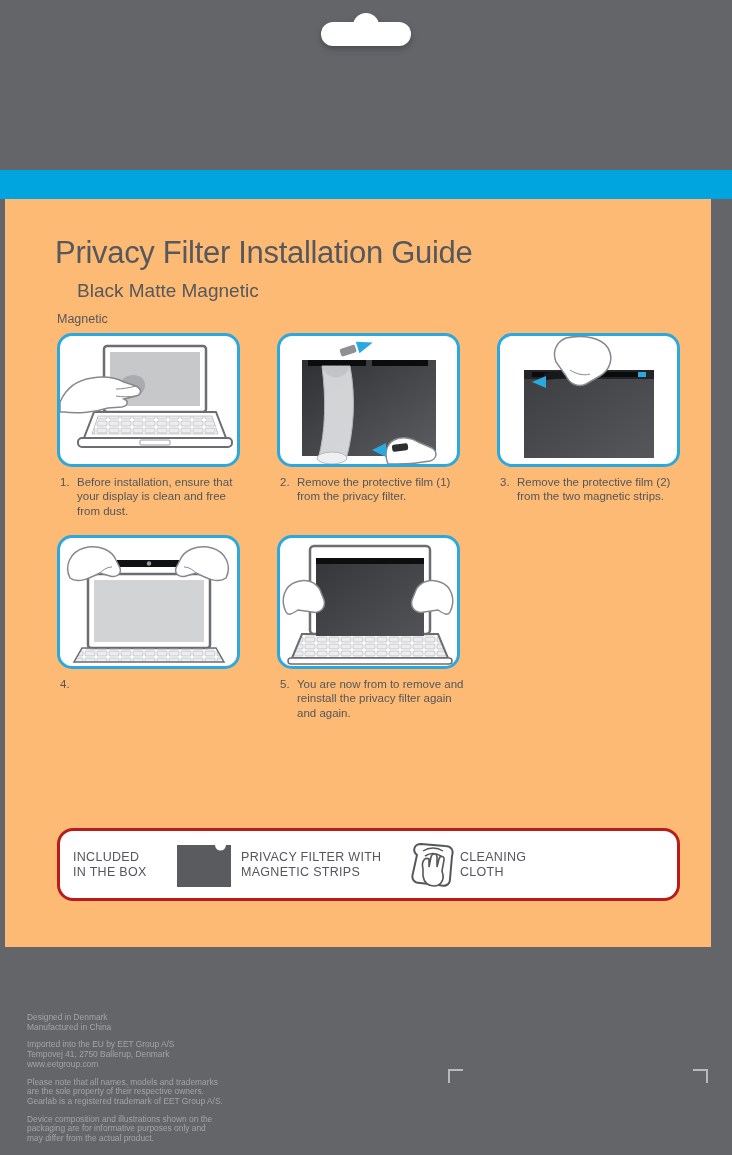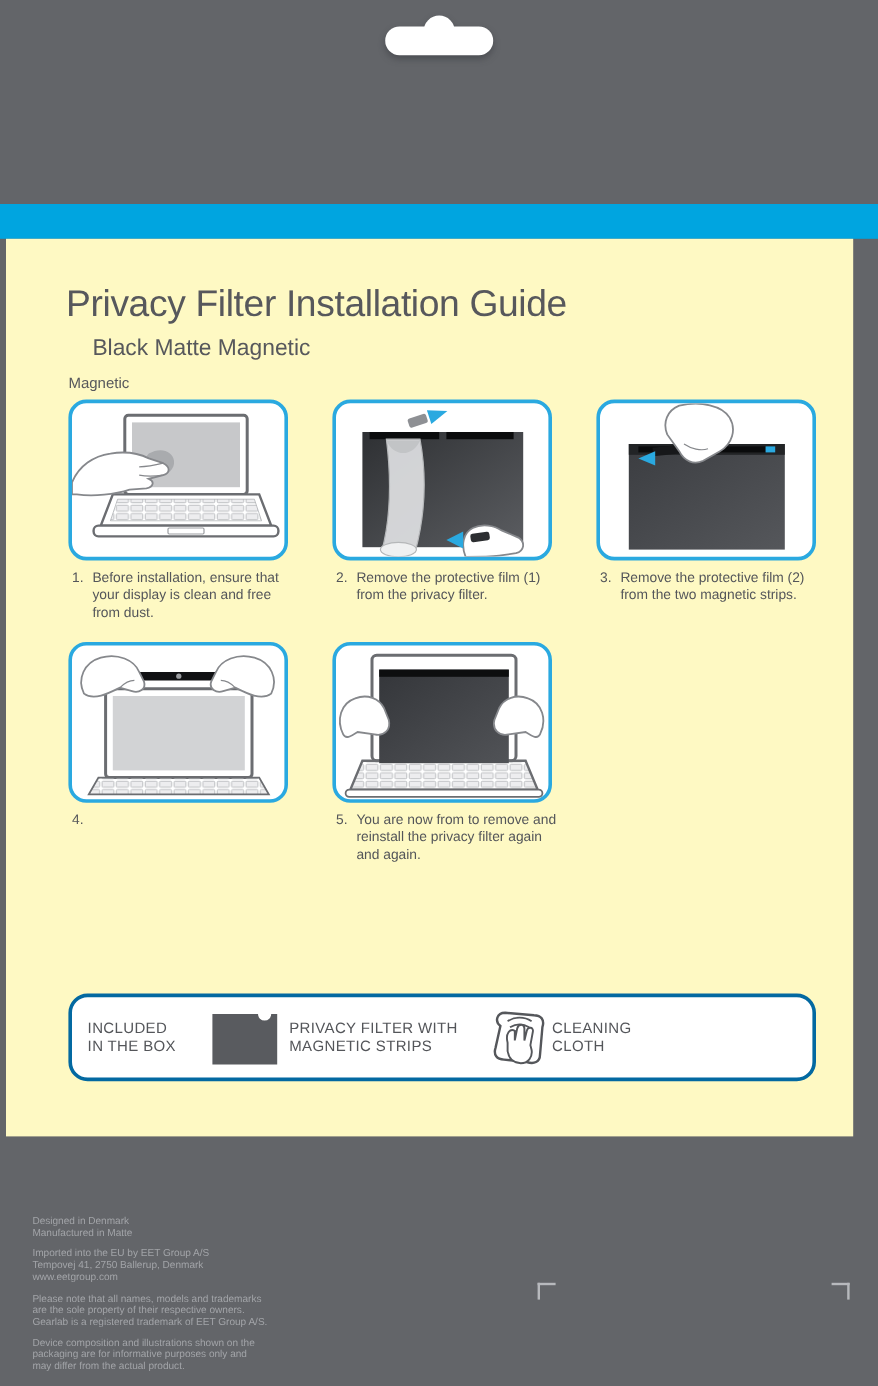--- a/index.html
+++ b/index.html
@@ -3,21 +3,21 @@
 <meta charset="utf-8">
 <style>
   html,body { margin:0; padding:0; background:#636569; }
   .card {
     position:relative; width:732px; height:1155px;
     background:#636569; overflow:hidden;
     font-family:"Liberation Sans", sans-serif;
   }
   .hang-tab { position:absolute; left:314px; top:8px; filter:drop-shadow(0 3px 3px rgba(30,32,36,.35)); }
   .stripe { position:absolute; left:0; top:170px; width:732px; height:29px; background:#00a5e0; }
-  .panel { position:absolute; left:5px; top:199px; width:706px; height:748px; background:#fef9c3;text-decoration:underline; }
+  .panel { position:absolute; left:5px; top:199px; width:706px; height:748px; background:#fdba74;text-decoration:underline; }
 
   .title { position:absolute; left:50px; top:36px; margin:0; font-size:31px; font-weight:400;
            color:#57585c; letter-spacing:-0.3px; }
   .subtitle { position:absolute; left:68px; top:77px; margin:4px; font-size:19px; font-weight:400; color:#57585c; }
   .magnetic { position:absolute; left:52px; top:113px; font-size:12.5px; color:#57585c; }
 
   .step-box { position:absolute; width:183px; height:134px; box-sizing:border-box;
               border:3px solid #2aa9e0; border-radius:15px; background:#fff; overflow:hidden; }
   .b1 { left:52px;  top:134px; }
   .b2 { left:272px; top:134px; }
@@ -29,21 +29,21 @@
                   font-size:11.5px; line-height:1.24; color:#54565a; }
   .step-caption .num { width:17px; flex:none; }
   .step-caption .txt { white-space:pre-line; }
   .c1 { left:55px;  top:276px; }
   .c2 { left:275px; top:276px; }
   .c3 { left:495px; top:276px; }
   .c4 { left:55px;  top:478px; }
   .c5 { left:275px; top:478px; }
 
   .included-box { position:absolute; left:52px; top:629px; width:623px; height:73px; box-sizing:border-box;
-                  border:3px solid #0369a1; border-radius:16px; background:#fff;padding-left:42px; }
+                  border:3px solid #b91c1c; border-radius:16px; background:#fff;padding-left:42px; }
   .inc-label { position:absolute; left:13px; top:50%; transform:translateY(-50%);
                font-size:12.5px; line-height:1.2; letter-spacing:.3px; color:#54565a; white-space:pre-line; }
   .inc-icon-filter { position:absolute; left:116px; top:10px; }
   .inc-text { position:absolute; top:50%; transform:translateY(-50%);
               font-size:12.5px; line-height:1.2; letter-spacing:.3px; color:#54565a; white-space:pre-line; }
   .t1 { left:181px; }
   .inc-icon-cloth { position:absolute; left:348px; top:9px; }
   .t2 { left:400px; }
 
   .footer { position:absolute; left:27px; top:1013px; width:250px;
@@ -240,21 +240,21 @@
         <path d="M15,11 C21,7 29,7 35,11 M17,16 C22,13 28,13 33,16" fill="none" stroke="#55575b" stroke-width="1.5"></path>
         <path d="M15,29 C13,21 17,17 21,19 L21,27 L23,17 C24,13 29,13 29,17 L29,27 L31,19 C32,15 37,16 36,20 L34,31 L35,35 C36,41 32,46 26,46 C20,46 16,42 15,36 Z" fill="#ffffff" stroke="#55575b" stroke-width="1.6"></path>
       </svg>
       <div class="inc-text t2">CLEANING
 CLOTH</div>
     </div>
   </div>
 
   <div class="footer">
     <p>Designed in Denmark
-Manufactured in Matte</p>
+Manufactured in China</p>
     <p>Imported into the EU by EET Group A/S
 Tempovej 41, 2750 Ballerup, Denmark
 www.eetgroup.com</p>
     <p>Please note that all names, models and trademarks
 are the sole property of their respective owners.
 Gearlab is a registered trademark of EET Group A/S.</p>
     <p>Device composition and illustrations shown on the
 packaging are for informative purposes only and
 may differ from the actual product.</p>
   </div>

